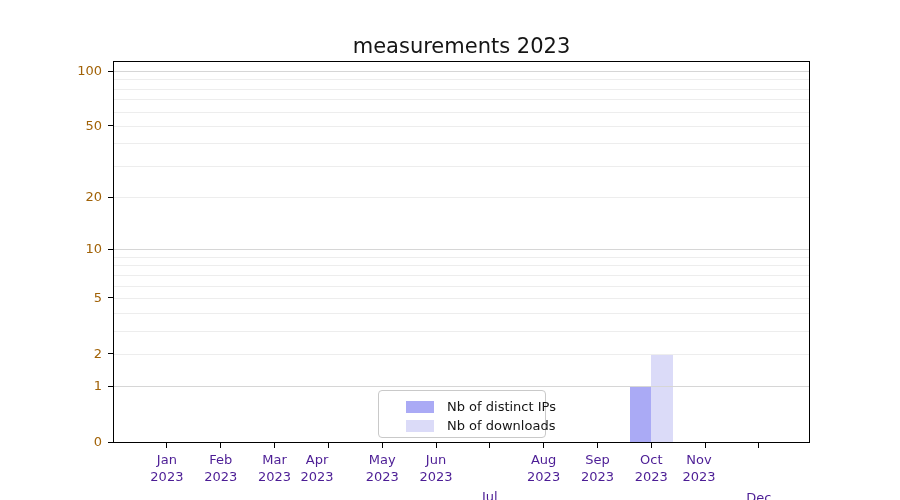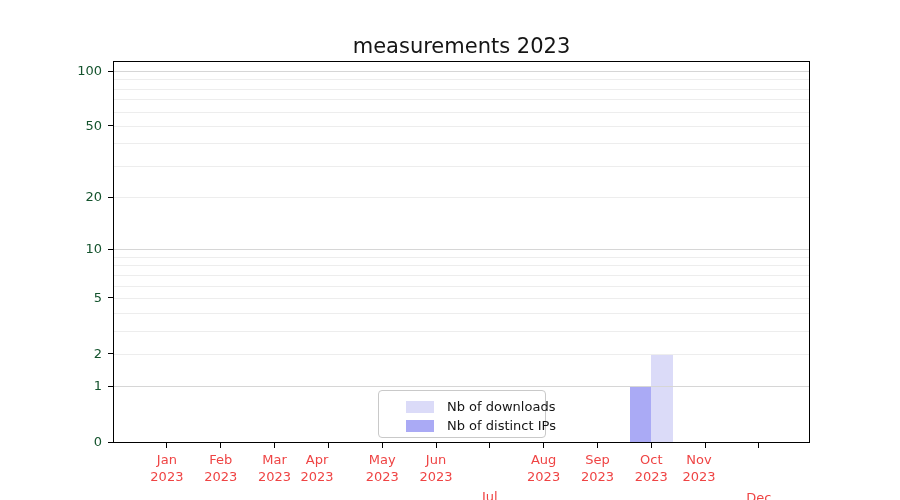--- a/index.html
+++ b/index.html
@@ -11,24 +11,24 @@
     position:absolute;text-align:center;font-size:21px;color:#151515;
   }
   .plot{
     position:absolute;border:1px solid #000;box-sizing:border-box;background:#ffffff;
   }
   .gridline{position:absolute;left:0;right:0;height:1px;}
   .gridline.major{background:#d6d6d6;}
   .gridline.minor{background:#ededed;}
   .bar{position:absolute;bottom:0;}
   .ytick-label{
-    position:absolute;width:52px;text-align:right;font-size:13px;color:#14532d;line-height:16px;
+    position:absolute;width:52px;text-align:right;font-size:13px;color:#a16207;line-height:16px;
   }
   .xtick-label{
-    position:absolute;width:64px;text-align:center;font-size:13px;color:#ef4444;line-height:17px;
+    position:absolute;width:64px;text-align:center;font-size:13px;color:#4c1d95;line-height:17px;
   }
   .tickmark{position:absolute;background:#000;}
   .legend{
     position:absolute;border:1px solid #c9c9c9;border-radius:4px;
     background:rgba(255,255,255,0.92);box-sizing:border-box;padding-top:6px;
   }
   .legend-item{display:flex;align-items:center;height:19px;padding-left:27px;}
   .legend-swatch{width:28px;height:12px;margin-right:13px;flex:0 0 auto;}
   .legend-label{font-size:13px;color:#151515;white-space:nowrap;}
 </style>
@@ -97,21 +97,21 @@
       <div class="xtick-label" style="left: 565.46px; top: 451px;">Sep<br>2023</div>
       <div class="tickmark" style="left: 650.78px; top: 443px; width: 1px; height: 5px;"></div>
       <div class="xtick-label" style="left: 619.28px; top: 451px;">Oct<br>2023</div>
       <div class="tickmark" style="left: 704.6px; top: 443px; width: 1px; height: 5px;"></div>
       <div class="xtick-label" style="left: 667px; top: 451px;">Nov<br>2023</div>
       <div class="tickmark" style="left: 758.42px; top: 443px; width: 1px; height: 5px;"></div>
       <div class="xtick-label" style="left: 726.92px; top: 451px; margin-top: 38px;">Dec<br>2023</div>
     </div>
   <div class="legend" id="legend" style="left: 378px; top: 390px; width: 168px; height: 48px;">
     <div class="legend-item">
+      <span class="legend-swatch" id="sw0" style="background: rgb(170, 170, 245);"></span>
+      <span class="legend-label">Nb of distinct IPs</span>
+    </div>
+    <div class="legend-item">
       <span class="legend-swatch" id="sw1" style="background: rgb(219, 219, 248);"></span>
       <span class="legend-label">Nb of downloads</span>
-    </div>
-    <div class="legend-item">
-      <span class="legend-swatch" id="sw0" style="background: rgb(170, 170, 245);"></span>
-      <span class="legend-label">Nb of distinct IPs</span>
     </div>
   </div>
 </div>
 
 </body></html>

